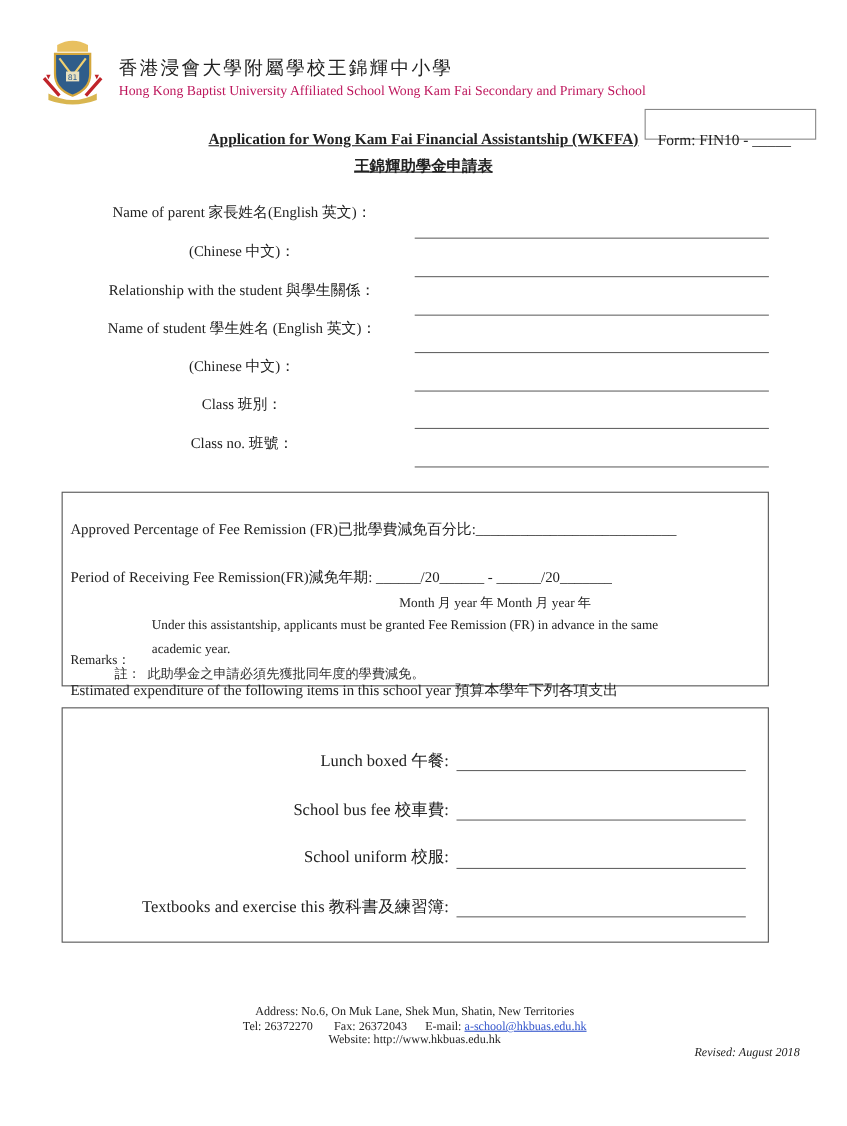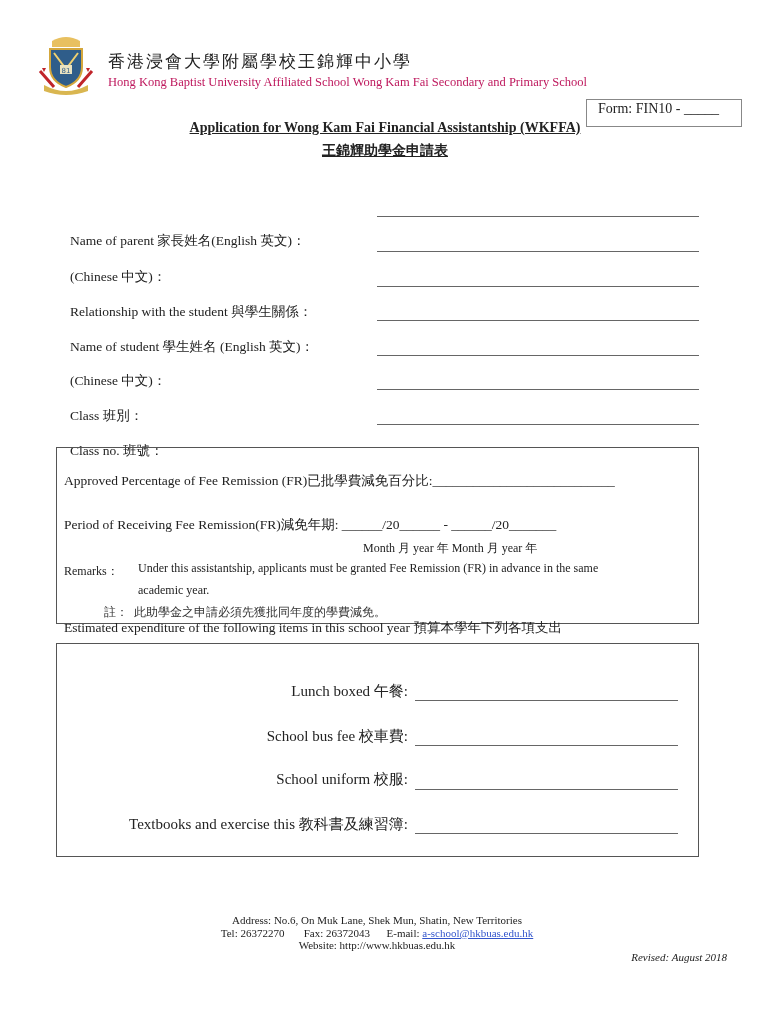--- a/index.html
+++ b/index.html
@@ -1,25 +1,25 @@
 <!DOCTYPE html>
 <html><head>
 <meta charset="utf-8">
 <style>
   html, body { margin:0; padding:0; background:#ffffff; }
   body { width:770px; height:1024px; position:relative; overflow:hidden; font-family:"Liberation Serif", serif; color:#222; }
   .abs { position:absolute; }
   .logo { left:38px; top:35px; width:56px; height:62px; }
   .school-zh { left:108px; top:50px; font-size:17px; letter-spacing:2px; color:#222; font-family:"DejaVu Serif", serif; }
   .school-en { left:108px; top:75px; font-size:12.5px; font-family:Liberation Serif, serif; color:#be185d; }
-  .form-box { left:586px; top:99px; width:156px; height:28px; border:1px solid #888; box-sizing:border-box; font-size:14px; padding:1px 0 0 11px; }
+  .form-box { left:586px; top:99px; width:156px; height:28px; border:1px solid #888; box-sizing:border-box; font-size:14px; padding:21px 0 0 11px; }
   .title-en { left:0; width:770px; top:120px; text-align:center; font-weight:bold; font-size:14px; text-decoration:underline; }
   .title-en span { position:relative; left:0; }
   .title-zh { left:0; width:770px; top:142px; text-align:center; font-weight:bold; font-size:14px; text-decoration:underline; font-family:"DejaVu Sans", sans-serif; }
-  .lbl { font-size:13.5px; text-align:left; width:300px; left:70px;margin-top:48px; }
+  .lbl { font-size:13.5px; text-align:center; width:300px; left:70px; }
   .line { height:0; border-top:1.5px solid #666; left:377px; width:322px; }
   .box { border:1px solid #555; box-sizing:border-box; }
   .t13 { font-size:13.5px; }
   .t12 { font-size:12px; }
   .zh { color:#333; }
   .exp-lbl { font-size:15px; text-align:right; width:360px; left:48px; }
   .exp-line { height:0; border-top:1.5px solid #666; left:415px; width:263px; }
   .footer { font-size:11px; text-align:center; width:770px; left:-8px; }
   .email { color:#3355cc; text-decoration:underline;margin-top:41px; }
   .revised { right:43px; top:951px; font-size:11px; font-style:italic; }
@@ -66,21 +66,21 @@
 <div class="abs lbl" style="top:359px;">Class 班別：</div>
 <div class="abs line" style="top:389px;"></div>
 
 <div class="abs lbl" style="top:394px;">Class no.  班號：</div>
 <div class="abs line" style="top:424px;"></div>
 
 <div class="abs box" style="left:56px; top:447px; width:643px; height:177px;"></div>
 <div class="abs t13" style="left:64px; top:472px;">Approved Percentage of Fee Remission (FR)已批學費減免百分比:___________________________</div>
 <div class="abs t13" style="left:64px; top:516px;">Period of Receiving Fee Remission(FR)減免年期: ______/20______ - ______/20_______</div>
 <div class="abs t12" style="left:363px; top:540px;">Month  月  year  年    Month 月  year  年</div>
-<div class="abs t12" style="left:64px; top:563px;">Remarks：</div>
+<div class="abs t12" style="left:64px; top:592px;">Remarks：</div>
 <div class="abs t12" style="left:138px; top:561px;">Under this assistantship, applicants must be granted Fee Remission (FR) in advance in      the same</div>
 <div class="abs t12" style="left:138px; top:583px;">academic year.</div>
 <div class="abs t12 zh" style="left:104px; top:604px;">註：</div>
 <div class="abs t12 zh" style="left:134px; top:604px;">此助學金之申請必須先獲批同年度的學費減免。</div>
 
 <div class="abs box" style="left:56px; top:643px; width:643px; height:214px;"></div>
 <div class="abs t13" style="left:64px; top:619px;">Estimated expenditure of the following items in this school year    預算本學年下列各項支出</div>
 
 <div class="abs exp-lbl" style="top:682px;">Lunch boxed  午餐:</div>
 <div class="abs exp-line" style="top:700px;"></div>

